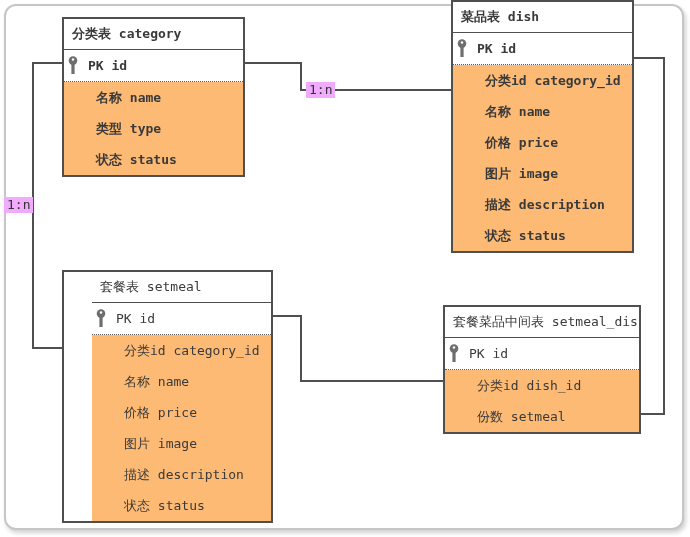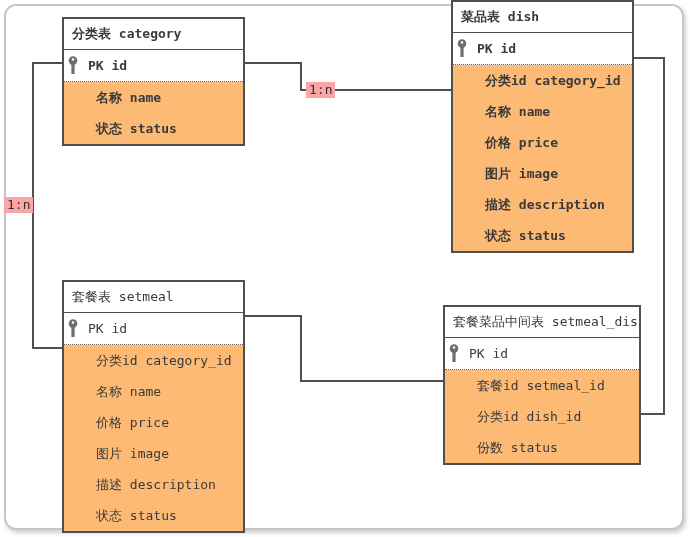--- a/index.html
+++ b/index.html
@@ -27,26 +27,26 @@
     height:31px;background:#fff;border-bottom:1px dotted #5a5a5a;
     display:flex;align-items:center;padding-left:4px;
   }
   .t-pk .pk-text{margin-left:10px;}
   .key-icon{width:10px;height:19px;display:inline-block;flex:0 0 auto;}
   .t-body{background:#fdba74;}
   .t-row{height:31px;line-height:31px;padding-left:32px;white-space:nowrap;overflow:hidden;}
   
   .t-category{left:62px;top:17px;width:179px;font-weight:bold;}
   .t-dish{left:451px;top:0;width:179px;font-weight:bold;}
-  .t-setmeal{left:62px;top:280px;width:179px;}
+  .t-setmeal{left:62px;top:270px;width:179px;padding-left:28px;}
   .t-setmeal-dish{left:443px;top:305px;width:194px;}
   
   .seg{position:absolute;background:#4f4f4f;}
   .rel{
-    position:absolute;background:#fca5a5;padding:0 3px;line-height:16px;
+    position:absolute;background:#f0abfc;padding:0 3px;line-height:16px;
     color:#333;z-index:3;
   }
   .tbl{z-index:2;}
 </style>
 </head>
 <body>
 
 <div id="stage">
   <div class="frame"></div>
 
@@ -77,20 +77,21 @@
               <circle cx="5" cy="4.6" r="4.3"></circle>
               <rect x="3.4" y="8" width="3.2" height="10"></rect>
             </g>
             <circle cx="5" cy="3.5" r="1.2" fill="#ffffff"></circle>
           </svg>
       </span>
       <span class="pk-text">PK id</span>
     </div>
     <div class="t-body">
         <div class="t-row">名称 name</div>
+        <div class="t-row">类型 type</div>
         <div class="t-row">状态 status</div>
       </div>
   </div>
 
   <div class="tbl t-dish">
     <div class="t-header">菜品表 dish</div>
     <div class="t-pk">
       <span class="key-icon">
         <svg width="10" height="19" viewBox="0 0 10 19">
             <g fill="#6e6e6e">
@@ -144,18 +145,17 @@
             <g fill="#6e6e6e">
               <circle cx="5" cy="4.6" r="4.3"></circle>
               <rect x="3.4" y="8" width="3.2" height="10"></rect>
             </g>
             <circle cx="5" cy="3.5" r="1.2" fill="#ffffff"></circle>
           </svg>
       </span>
       <span class="pk-text">PK id</span>
     </div>
     <div class="t-body">
-        <div class="t-row">套餐id setmeal_id</div>
         <div class="t-row">分类id dish_id</div>
-        <div class="t-row">份数 status</div>
+        <div class="t-row">份数 setmeal</div>
       </div>
   </div>
 </div>
 
 </body></html>

